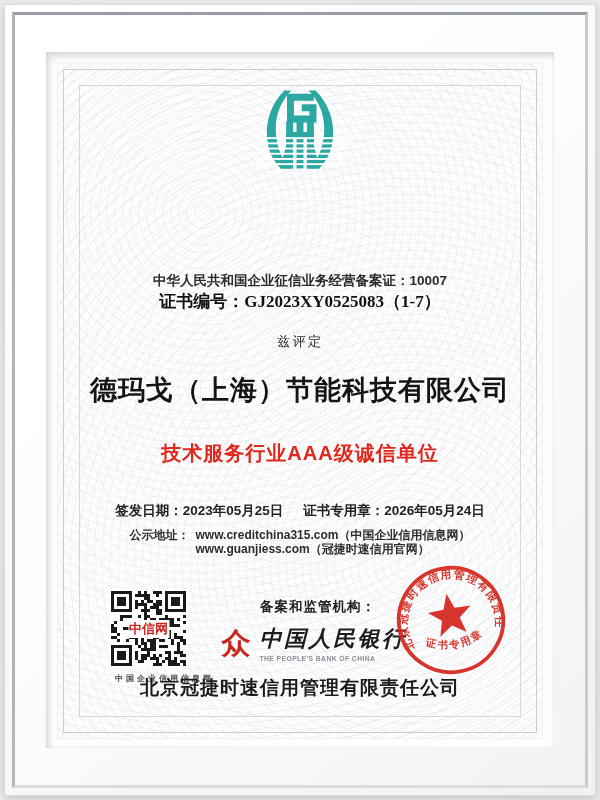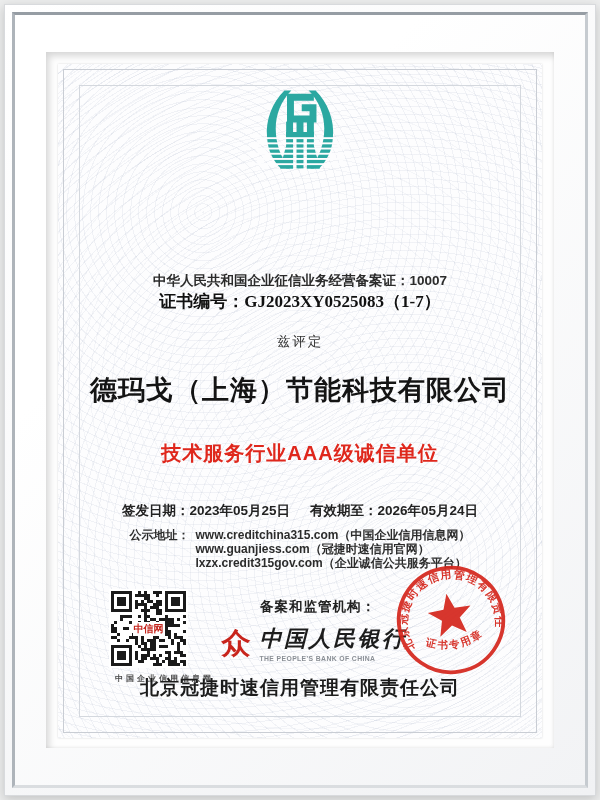--- a/index.html
+++ b/index.html
@@ -38,21 +38,21 @@
   .dates{top:438px;display:flex;justify-content:center;gap:20px;font-size:13.5px;font-weight:700;color:#222;}
   .publicity{top:464px;display:flex;justify-content:center;align-items:flex-start;
     font-size:12px;font-weight:700;color:#2c2c2c;line-height:14px;text-align:left;}
   .publicity .lab{margin-right:6px;}
   .logo-wrap{top:22px;height:94px;}
   .logo-wrap svg{display:inline-block;}
   
   .qr-block{position:absolute;left:53px;top:527px;width:76px;}
   .qr-frame{position:relative;width:75px;height:75px;background:#fff;box-shadow:0 0 0 2px #fff;}
   .qr-label{position:absolute;left:50%;top:50%;transform:translate(-50%,-50%);
-    background:#fff;color:#c4241c;font-size:10px;font-weight:700;padding:0 1px;white-space:nowrap;}
+    background:#fff;color:#c4241c;font-size:13px;font-weight:700;padding:0 1px;white-space:nowrap;}
   .qr-caption{position:absolute;left:-27px;top:82px;width:130px;text-align:right;
     font-size:8px;letter-spacing:3px;color:#4a4a4a;font-weight:700;white-space:nowrap;}
   .regulator{top:534px;font-size:13.5px;font-weight:700;color:#222;
     font-family:"Liberation Serif","DejaVu Serif",serif;transform:translateX(18px);letter-spacing:1px;}
   .pboc{top:560px;display:flex;justify-content:center;align-items:center;gap:9px;transform:translateX(14px);}
   .pboc-emblem{font-size:29px;line-height:30px;color:#c8241c;font-weight:700;
     font-family:"Liberation Serif","DejaVu Serif",serif;}
   .pboc-text{text-align:left;}
   .pboc-cn{font-size:22px;font-weight:700;color:#1d1d1d;letter-spacing:2.5px;
     font-family:"Liberation Serif","DejaVu Serif",serif;font-style:italic;}
@@ -104,29 +104,28 @@
   <div class="abs certno">
     <span>证书编号：</span><span>GJ2023XY0525083（1-7）</span>
   </div>
 
   <div class="abs hereby">兹评定</div>
   <div class="abs company">德玛戈（上海）节能科技有限公司</div>
   <div class="abs award">技术服务行业AAA级诚信单位</div>
 
   <div class="abs dates">
     <span><span>签发日期：</span><span>2023年05月25日</span></span>
-    <span><span>有效期至：</span><span>2026年05月24日</span></span>
+    <span><span>证书专用章：</span><span>2026年05月24日</span></span>
   </div>
 
   <div class="abs publicity">
     <span class="lab">公示地址：</span>
     <span class="urls">
       <div>www.creditchina315.com（中国企业信用信息网）</div>
       <div>www.guanjiess.com（冠捷时速信用官网）</div>
-      <div>lxzx.credit315gov.com（企业诚信公共服务平台）</div>
     </span>
   </div>
 
   <div class="qr-block">
     <div class="qr-frame">
       <svg width="75" height="75" viewBox="0 0 75 75">
           <g id="qr-modules">
             <rect x="27" y="0" width="3" height="3" fill="#1a1a1a"></rect>
             <rect x="33" y="0" width="3" height="3" fill="#1a1a1a"></rect>
             <rect x="42" y="0" width="3" height="3" fill="#1a1a1a"></rect>

